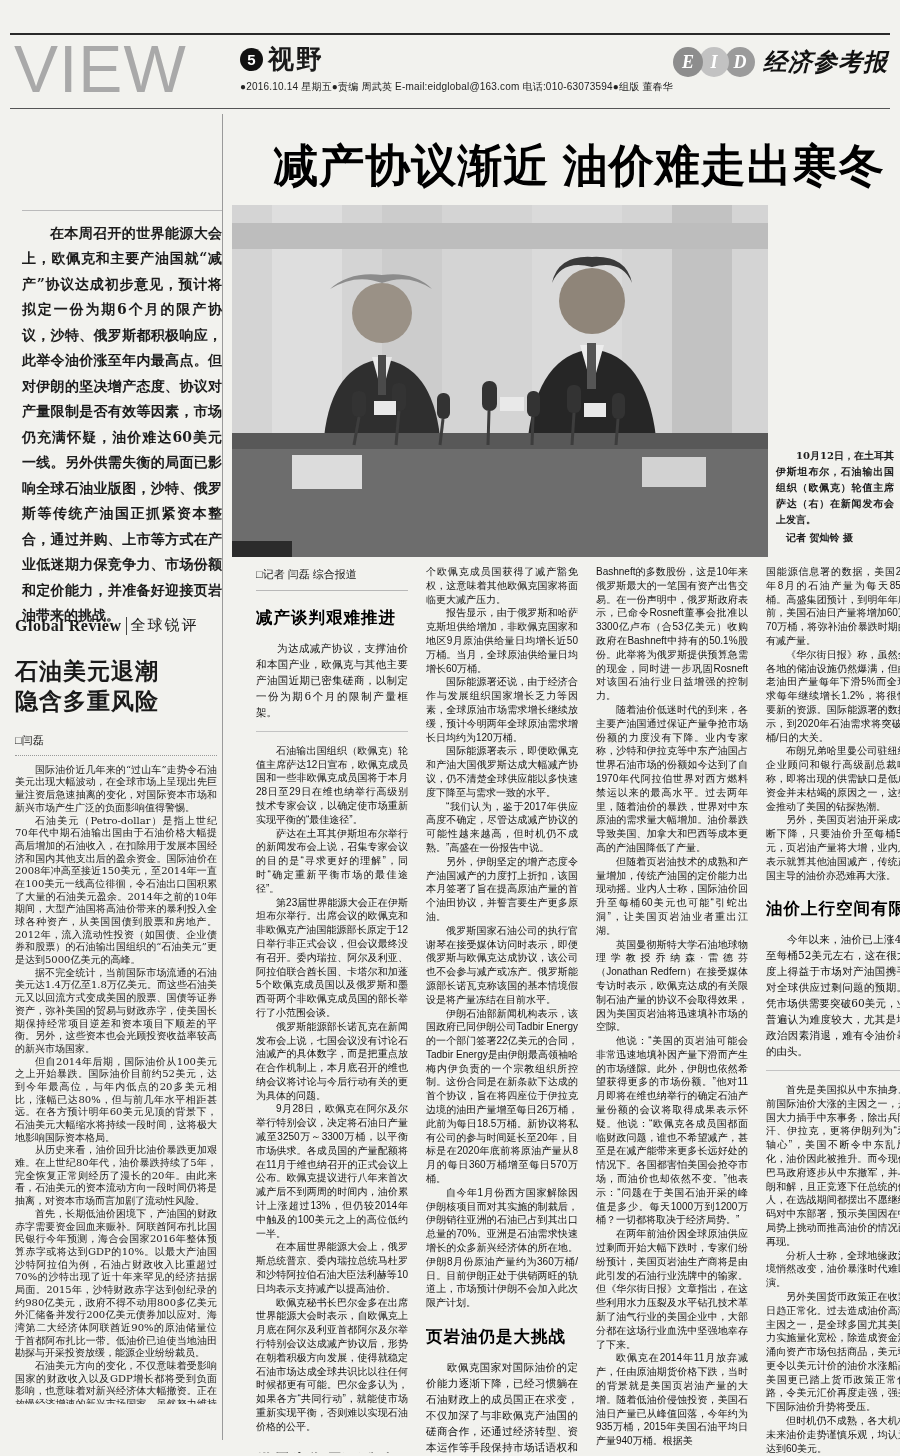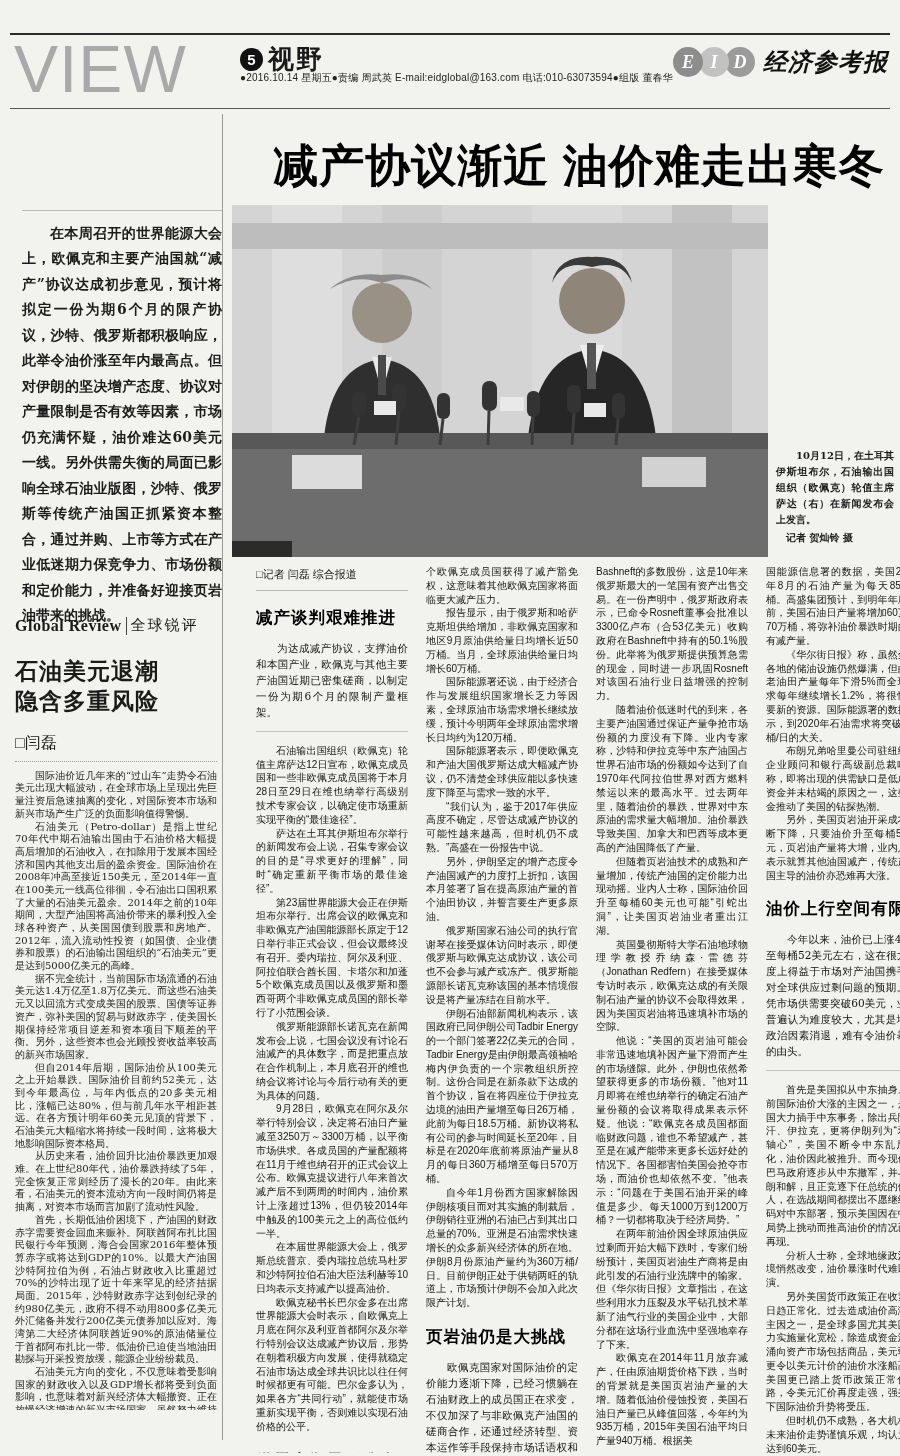--- a/index.html
+++ b/index.html
@@ -12,21 +12,21 @@
   .top-rule{left:10px;right:10px;top:33px;height:2px;}
   .header-bottom-rule{left:10px;right:10px;top:108px;height:1px;background:#555;}
   .v-divider{position:absolute;left:222px;top:114px;height:1326px;width:1px;background:#9a9a9a;}
 
   
   .view-text{position:absolute;left:14px;top:36px;font-size:66px;line-height:1;color:#a9a9a9;letter-spacing:1px;}
   .section-row{position:absolute;left:240px;top:42px;display:flex;align-items:center;gap:5px;}
   .page-badge{width:23px;height:23px;border-radius:50%;background:#111;color:#fff;font-size:15px;font-weight:bold;
     display:flex;align-items:center;justify-content:center;}
   .section-cn{font-size:26px;font-weight:bold;letter-spacing:2px;}
-  .info-line{position:absolute;left:240px;top:71px;font-size:10px;color:#222;letter-spacing:.2px;}
+  .info-line{position:absolute;left:240px;top:80px;font-size:10px;color:#222;letter-spacing:.2px;}
   .brand{position:absolute;right:12px;top:46px;display:flex;align-items:center;gap:8px;}
   .brand-circles{display:flex;}
   .brand-circle{width:30px;height:30px;border-radius:50%;color:#fff;font-family:"Liberation Serif",serif;
     font-style:italic;font-size:18px;font-weight:bold;display:flex;align-items:center;justify-content:center;margin-left:-4px;}
   .bc-e{background:#8d8d8d;z-index:3;}
   .bc-i{background:#c2c2c2;z-index:2;}
   .bc-d{background:#9b9b9b;z-index:1;}
   .brand-name{font-family:"DejaVu Serif",serif;font-weight:bold;font-style:italic;font-size:24px;letter-spacing:1px;color:#111;}
 
   
@@ -36,21 +36,21 @@
   
   .lede{position:absolute;left:22px;top:210px;width:200px;
     font-family:"DejaVu Serif",serif;font-weight:bold;font-size:14px;line-height:1.82;
     text-align:justify;text-indent:2em;color:#1c1c1c;border-top:1px solid #bbb;padding-top:10px;}
   .gr{position:absolute;left:15px;top:616px;width:202px;}
   .gr-kicker{display:flex;align-items:center;gap:4px;}
   .gr-kicker-en{font-family:"Liberation Serif",serif;font-weight:bold;font-size:16px;letter-spacing:.5px;}
   .gr-kicker-sep{width:1px;height:18px;background:#444;}
   .gr-kicker-cn{font-size:15px;letter-spacing:2px;}
   .gr-title{margin-top:22px;font-size:23px;font-weight:bold;line-height:1.3;letter-spacing:1px;}
-  .gr-byline{margin-top:16px;font-size:16px;padding-bottom:7px;border-bottom:1px dotted #999;}
+  .gr-byline{margin-top:16px;font-size:11px;padding-bottom:7px;border-bottom:1px dotted #999;}
   .gr-body{margin-top:8px;height:640px;overflow:hidden;}
   .gr-body p{font-family:"DejaVu Serif",serif;font-size:10px;line-height:1.27;
     text-align:justify;text-indent:2em;margin:0;color:#222;}
 
   
   .photo{position:absolute;left:232px;top:205px;width:536px;height:352px;background:#c9c9c9;overflow:hidden;}
   .caption{position:absolute;left:776px;top:448px;width:118px;
     font-family:"DejaVu Serif",serif;font-weight:bold;font-size:10px;line-height:1.6;color:#1c1c1c;text-align:justify;}
   .caption .credit{text-indent:1em;margin-top:2px;}
   .caption p{margin:0;text-indent:2em;}

